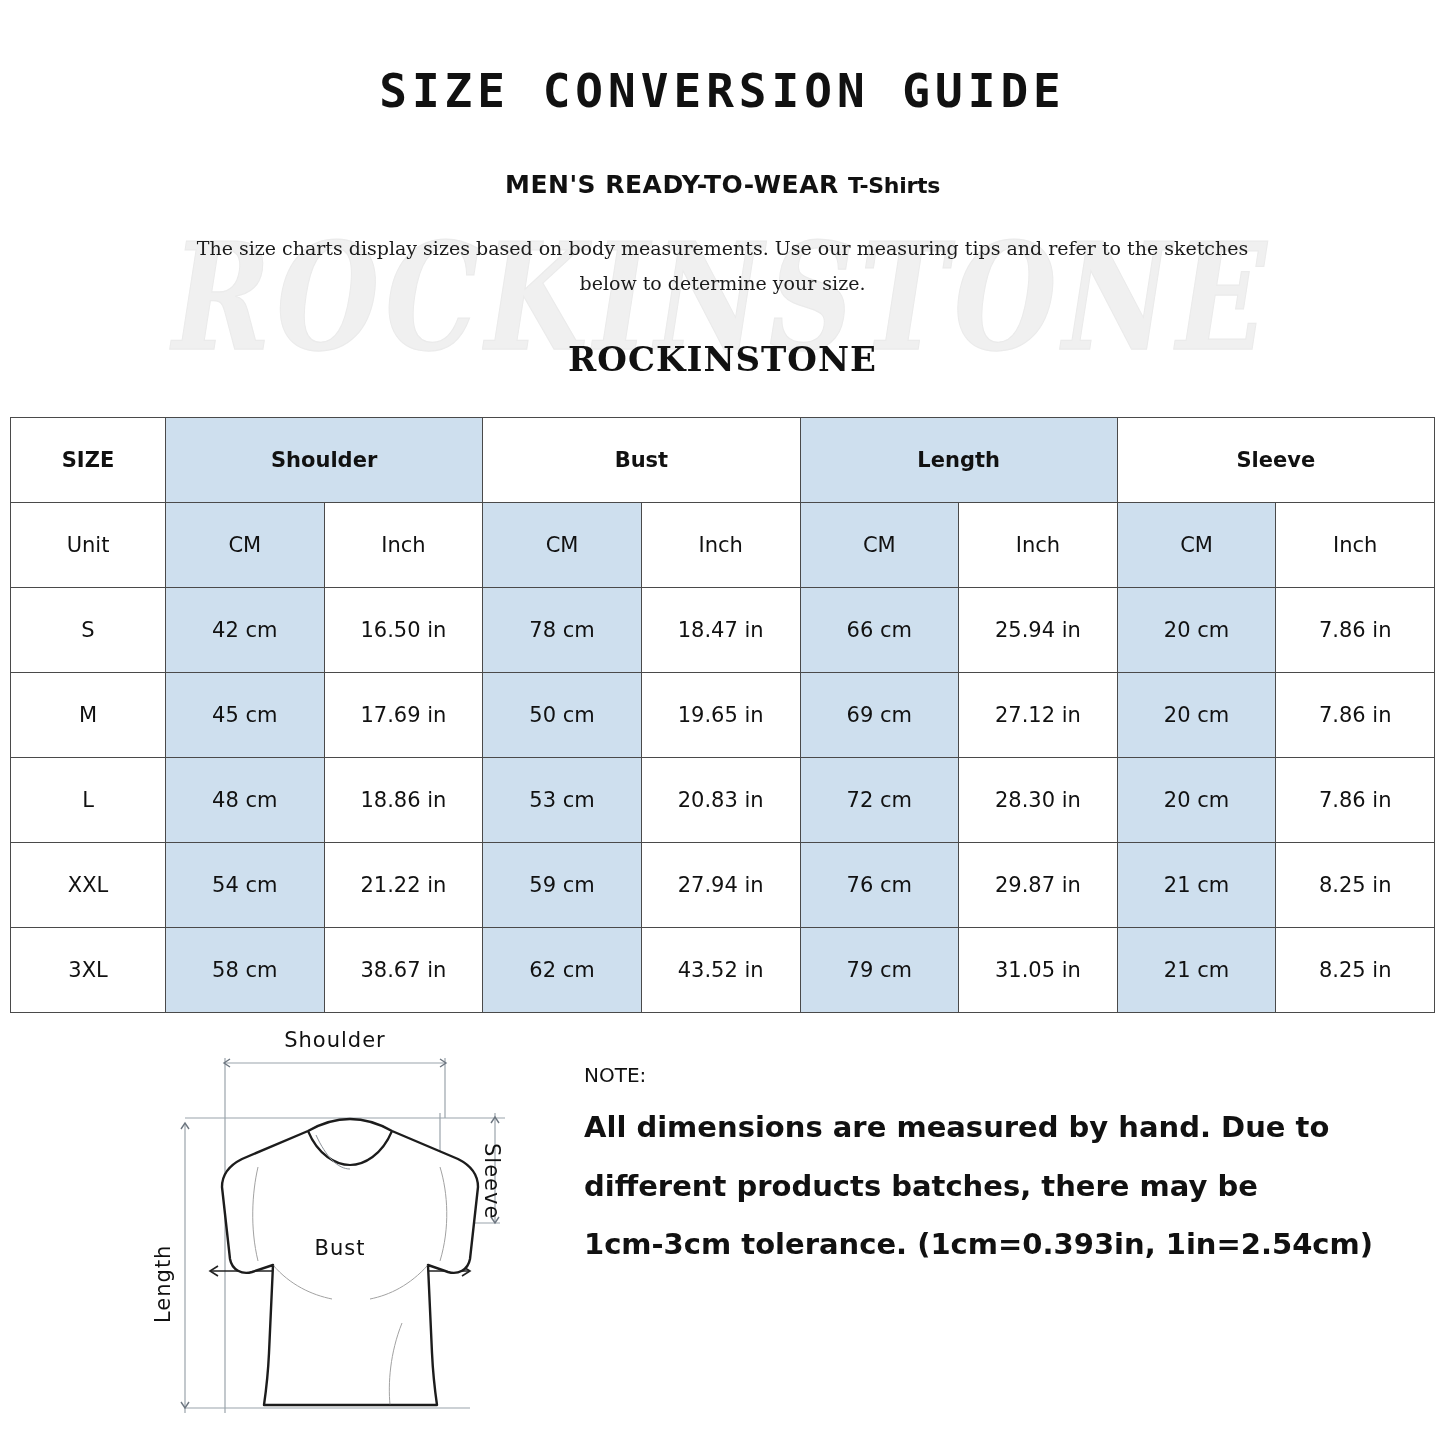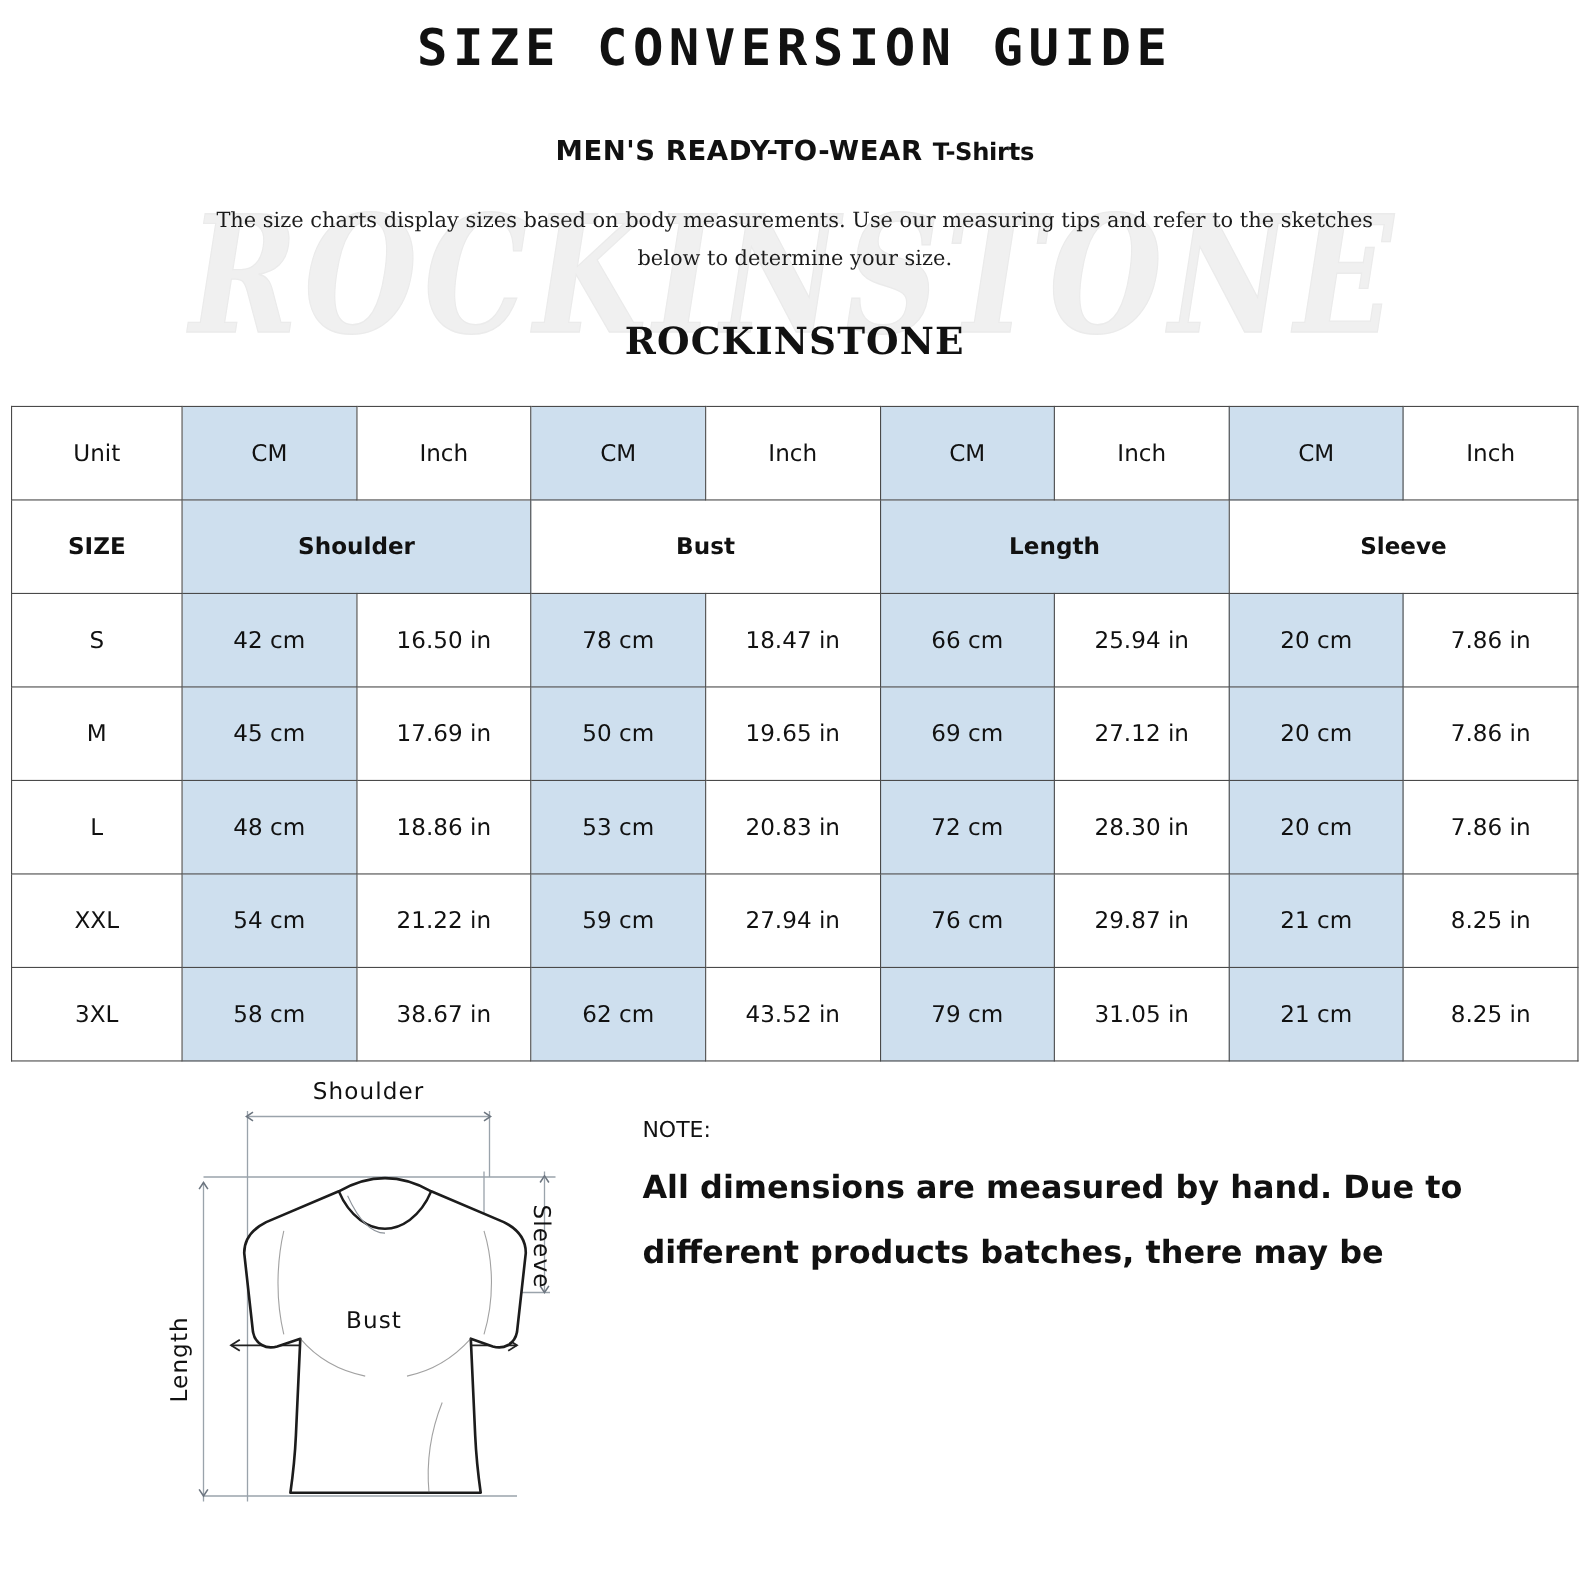--- a/index.html
+++ b/index.html
@@ -43,20 +43,21 @@
     transform: scaleY(1.25);
     z-index: 0;
   }
 
   
   .header {
     position: relative;
     z-index: 2;
     text-align: center;
     padding-top: 16px;
+    margin-top: 48px;
   }
   .main-title {
     font-family: "DejaVu Sans Mono", monospace;
     font-weight: bold;
     font-size: 46px;
     letter-spacing: 5px;
     color: #111;
     margin: 0;
   }
   .sub-title {
@@ -188,36 +189,36 @@
           <col>
           <col>
           <col>
           <col>
           <col>
           <col>
           <col>
       </colgroup>
       <thead>
         <tr>
+          <th class="hdr-size">SIZE</th>
+          <th class="shade" colspan="2">Shoulder</th>
+          <th colspan="2">Bust</th>
+          <th class="shade" colspan="2">Length</th>
+          <th colspan="2">Sleeve</th>
+        </tr>
+        <tr>
           <td class="unit-cell">Unit</td>
           <td class="unit-cell shade">CM</td>
           <td class="unit-cell">Inch</td>
           <td class="unit-cell shade">CM</td>
           <td class="unit-cell">Inch</td>
           <td class="unit-cell shade">CM</td>
           <td class="unit-cell">Inch</td>
           <td class="unit-cell shade">CM</td>
           <td class="unit-cell">Inch</td>
-        </tr>
-        <tr>
-          <th class="hdr-size">SIZE</th>
-          <th class="shade" colspan="2">Shoulder</th>
-          <th colspan="2">Bust</th>
-          <th class="shade" colspan="2">Length</th>
-          <th colspan="2">Sleeve</th>
         </tr>
       </thead>
       <tbody>
         <tr>
           <td>S</td>
           <td class="shade">42 cm</td>
           <td>16.50  in</td>
           <td class="shade">78 cm</td>
           <td>18.47  in</td>
           <td class="shade">66 cm</td>
@@ -341,17 +342,18 @@
         <text x="0" y="0" transform="translate(30,300) rotate(-90)" font-family="DejaVu Sans, sans-serif" font-size="21" fill="#111" letter-spacing="1">Length</text>
         <text x="0" y="0" transform="translate(345,120) rotate(90)" font-family="DejaVu Sans, sans-serif" font-size="21" fill="#111" letter-spacing="1">Sleeve</text>
       </svg>
     </div>
 
     <div class="note">
       <div class="note-title">NOTE:</div>
       <div class="note-body">
         <p>All dimensions are measured by hand. Due to</p>
         <p>different products batches, there may be</p>
+        <p>1cm-3cm tolerance. (1cm=0.393in, 1in=2.54cm)</p>
       </div>
     </div>
 
   </div>
 </div>
 
 </body></html>

